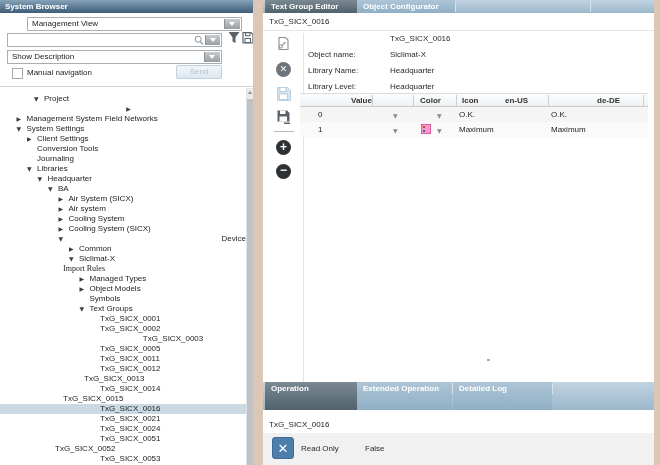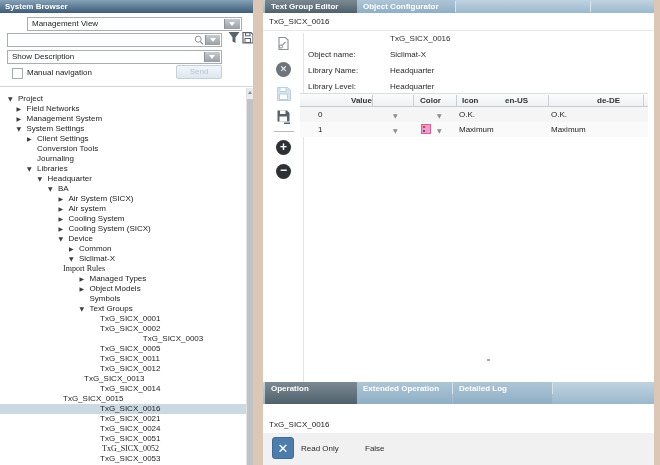--- a/index.html
+++ b/index.html
@@ -92,21 +92,21 @@
   #row0{top:14px;background:#f5f5f5;}
   #row1{top:29px;background:#fafafa;}
   #pink-icon{position:absolute;left:121px;top:2px;width:10px;height:10px;background:#f59bc6;
      border:1px solid #db5f9f;box-sizing:border-box;}
   #pink-icon:before{content:"";position:absolute;left:1px;top:1px;width:2px;height:2px;background:#d93a3a;}
   #pink-icon:after{content:"";position:absolute;left:1px;bottom:1px;width:2px;height:2px;background:#3a5bd9;}
   #stray-mark{position:absolute;left:224px;top:328px;width:3px;height:2px;background:#a9a9a9;}
 
   #splitter-h{left:0;top:393px;width:391px;height:10px;background:#dcc6b6;}
   #splitter-h-corner{position:absolute;left:383px;top:1px;width:8px;height:8px;background:#f3f1ee;}
-  #bottom-tabbar{top:382px;height:22px;}
+  #bottom-tabbar{top:382px;height:28px;}
   #bottom-tabbar .tab{line-height:14px;}
   #bottom-content{left:0;top:417px;width:391px;height:48px;background:#fff;}
   #breadcrumb-bottom{position:absolute;left:6px;top:3px;}
   #prop-area{position:absolute;left:0;top:16px;width:391px;height:32px;background:#f1f1f1;}
   #readonly-icon{position:absolute;left:9px;top:4px;width:22px;height:22px;background:#4d7dab;
      border:1px solid #3c6b99;border-radius:3px;color:#fff;font-weight:bold;font-size:13px;
      line-height:21px;text-align:center;box-sizing:border-box;}
   #prop-label{position:absolute;left:38px;top:11px;color:#2a2a2a;}
   #prop-value{position:absolute;left:102px;top:11px;color:#2a2a2a;}
 </style>
@@ -152,33 +152,33 @@
       <span class="combo-btn"></span>
     </div>
 
     <div id="chk" class="abs"></div>
     <div id="chk-label" class="abs">Manual navigation</div>
     <div id="send-btn" class="abs">Send</div>
 
     <div id="lp-sep" class="abs"></div>
 
     <div id="tree" class="abs">
-        <div class="tree-row" style="padding-left: 8px;">
+        <div class="tree-row" style="padding-left: 14px; margin-left: 20px;">
           <span class="tree-arrow">▼</span>
           <span class="tree-label">Project</span>
         </div>
+        <div class="tree-row" style="padding-left: 16.5px; flex-direction: column;">
+          <span class="tree-arrow">▶</span>
+          <span class="tree-label">Field Networks</span>
+        </div>
         <div class="tree-row" style="padding-left: 16.5px;">
           <span class="tree-arrow">▶</span>
-          <span class="tree-label">Field Networks</span>
+          <span class="tree-label">Management System</span>
         </div>
         <div class="tree-row" style="padding-left: 16.5px;">
-          <span class="tree-arrow">▶</span>
-          <span class="tree-label">Management System</span>
-        </div>
-        <div class="tree-row" style="padding-left: 16.5px;">
           <span class="tree-arrow">▼</span>
           <span class="tree-label">System Settings</span>
         </div>
         <div class="tree-row" style="padding-left: 27px;">
           <span class="tree-arrow">▶</span>
           <span class="tree-label">Client Settings</span>
         </div>
         <div class="tree-row" style="padding-left: 27px;">
           <span class="tree-arrow"></span>
           <span class="tree-label">Conversion Tools</span>
@@ -208,21 +208,21 @@
           <span class="tree-label">Air system</span>
         </div>
         <div class="tree-row" style="padding-left: 58.5px;">
           <span class="tree-arrow">▶</span>
           <span class="tree-label">Cooling System</span>
         </div>
         <div class="tree-row" style="padding-left: 58.5px;">
           <span class="tree-arrow">▶</span>
           <span class="tree-label">Cooling System (SICX)</span>
         </div>
-        <div class="tree-row" style="padding-left: 58.5px;">
+        <div class="tree-row" style="padding-left: 58.5px; justify-content: space-between;">
           <span class="tree-arrow">▼</span>
           <span class="tree-label">Device</span>
         </div>
         <div class="tree-row" style="padding-left: 69px;">
           <span class="tree-arrow">▶</span>
           <span class="tree-label">Common</span>
         </div>
         <div class="tree-row" style="padding-left: 69px;">
           <span class="tree-arrow">▼</span>
           <span class="tree-label">Siclimat-X</span>
@@ -292,21 +292,21 @@
           <span class="tree-label">TxG_SICX_0021</span>
         </div>
         <div class="tree-row" style="padding-left: 90px;">
           <span class="tree-arrow"></span>
           <span class="tree-label">TxG_SICX_0024</span>
         </div>
         <div class="tree-row" style="padding-left: 90px;">
           <span class="tree-arrow"></span>
           <span class="tree-label">TxG_SICX_0051</span>
         </div>
-        <div class="tree-row" style="padding-left: 92px; font-family: Liberation Serif, serif;">
+        <div class="tree-row" style="padding-left: 45px;">
           <span class="tree-arrow"></span>
           <span class="tree-label">TxG_SICX_0052</span>
         </div>
         <div class="tree-row" style="padding-left: 90px;">
           <span class="tree-arrow"></span>
           <span class="tree-label">TxG_SICX_0053</span>
         </div>
       </div>
 
     <div id="tree-scroll" class="abs">

